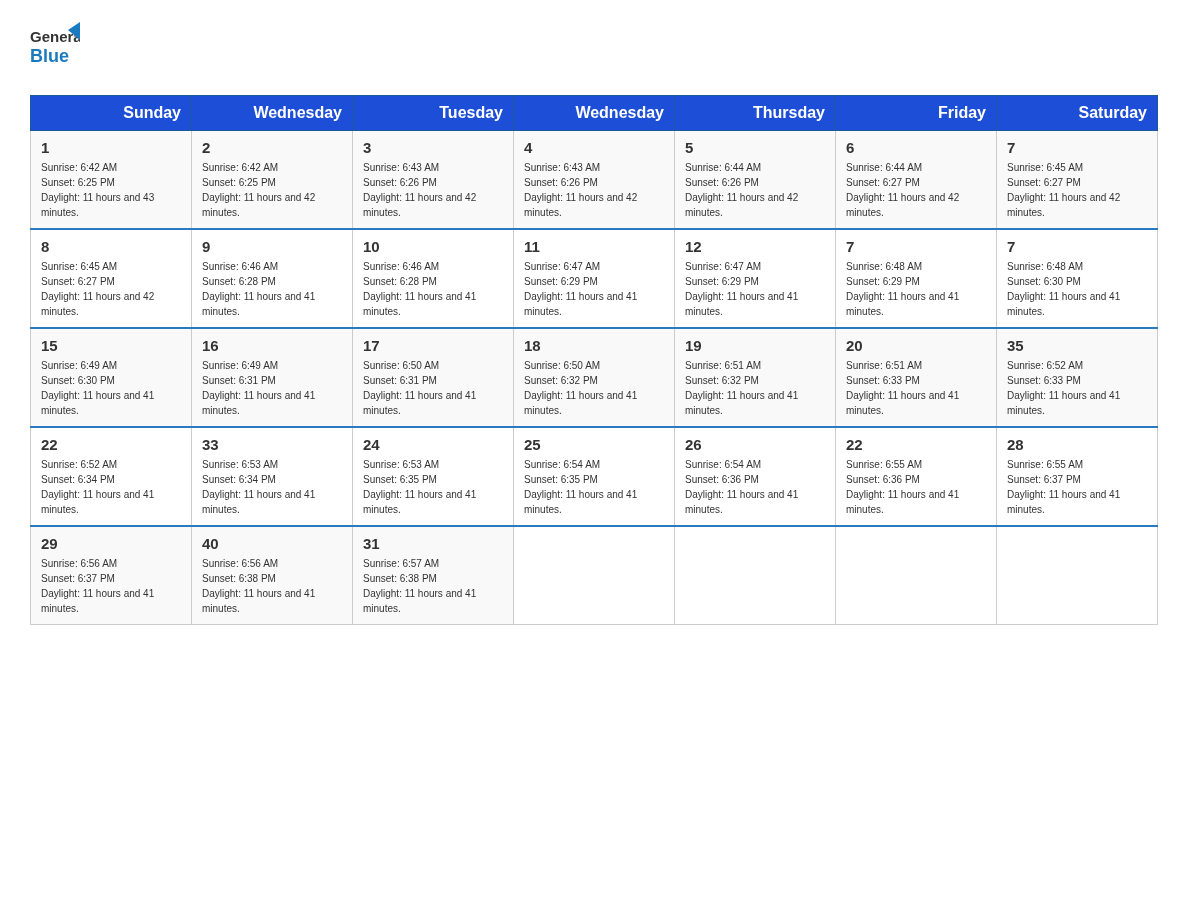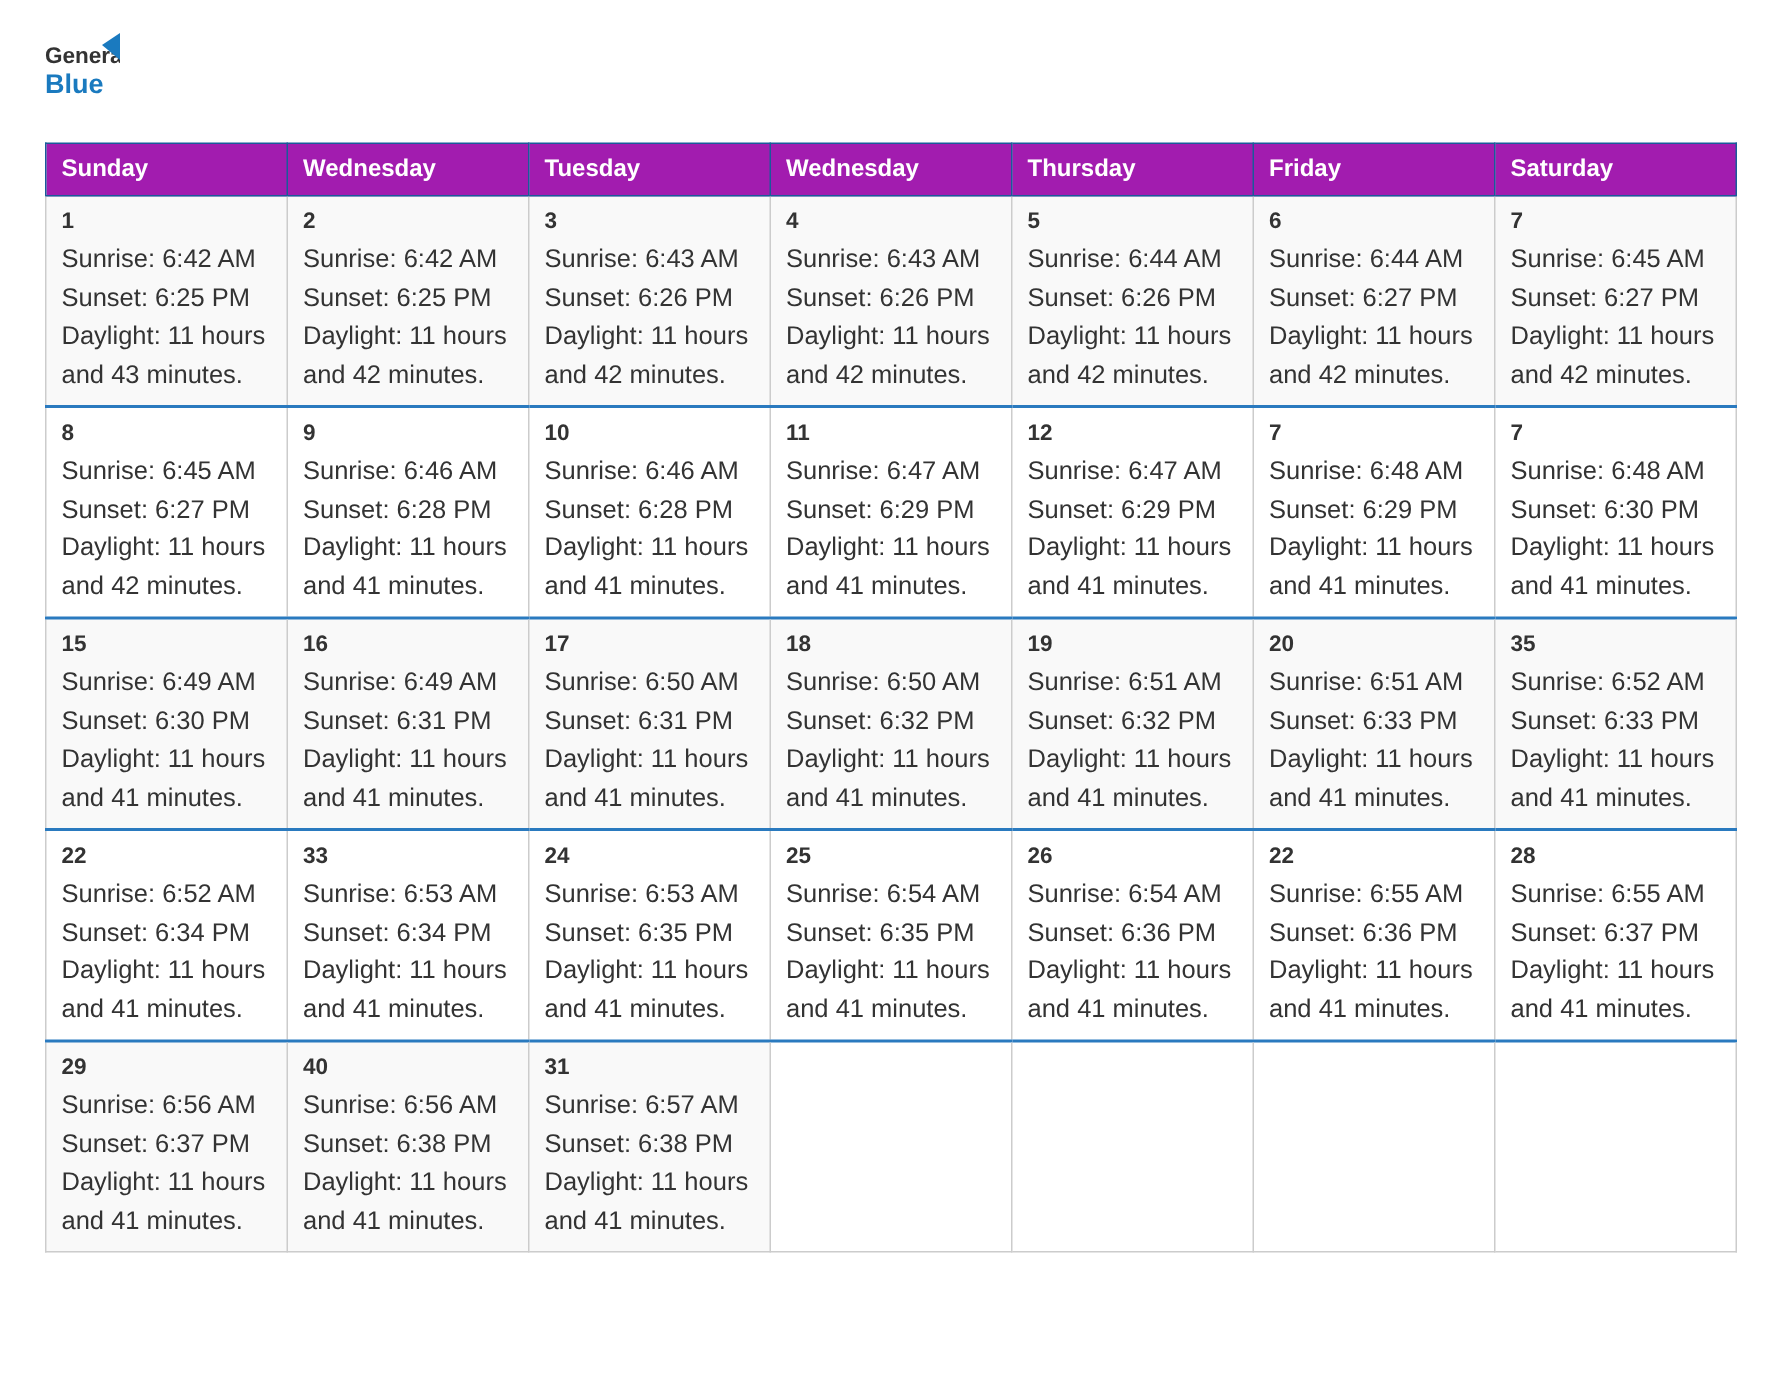--- a/index.html
+++ b/index.html
@@ -33,44 +33,44 @@
       font-size: 20px;
       color: #555;
       margin-top: 4px;
     }
     .calendar {
       width: 100%;
       border-collapse: collapse;
       border: 1px solid #aaa;
     }
     .calendar th {
-      background-color: #a21caf;
+      background-color: #1d4ed8;
       color: #fff;
-      text-align: left;
+      text-align: right;
       padding: 8px 10px;
       font-size: 16px;
       border: 1px solid #1a5a9a;
     }
     .calendar td {
       vertical-align: top;
       padding: 8px 10px;
       border: 1px solid #ccc;
       width: 14.28%;
       min-height: 90px;
       font-size: 13px;
       color: #333;
     }
     .calendar td .day-num {
       font-size: 15px;
       font-weight: bold;
       margin-bottom: 4px;
       display: block;
     }
     .calendar td .day-info {
-      font-size: 17px;
+      font-size: 10px;
       line-height: 1.5;
       color: #333;
     }
     .calendar tr td {
       background: #fff;
     }
     .calendar tr:nth-child(odd) td {
       background: #f9f9f9;
     }
     .empty-cell {

